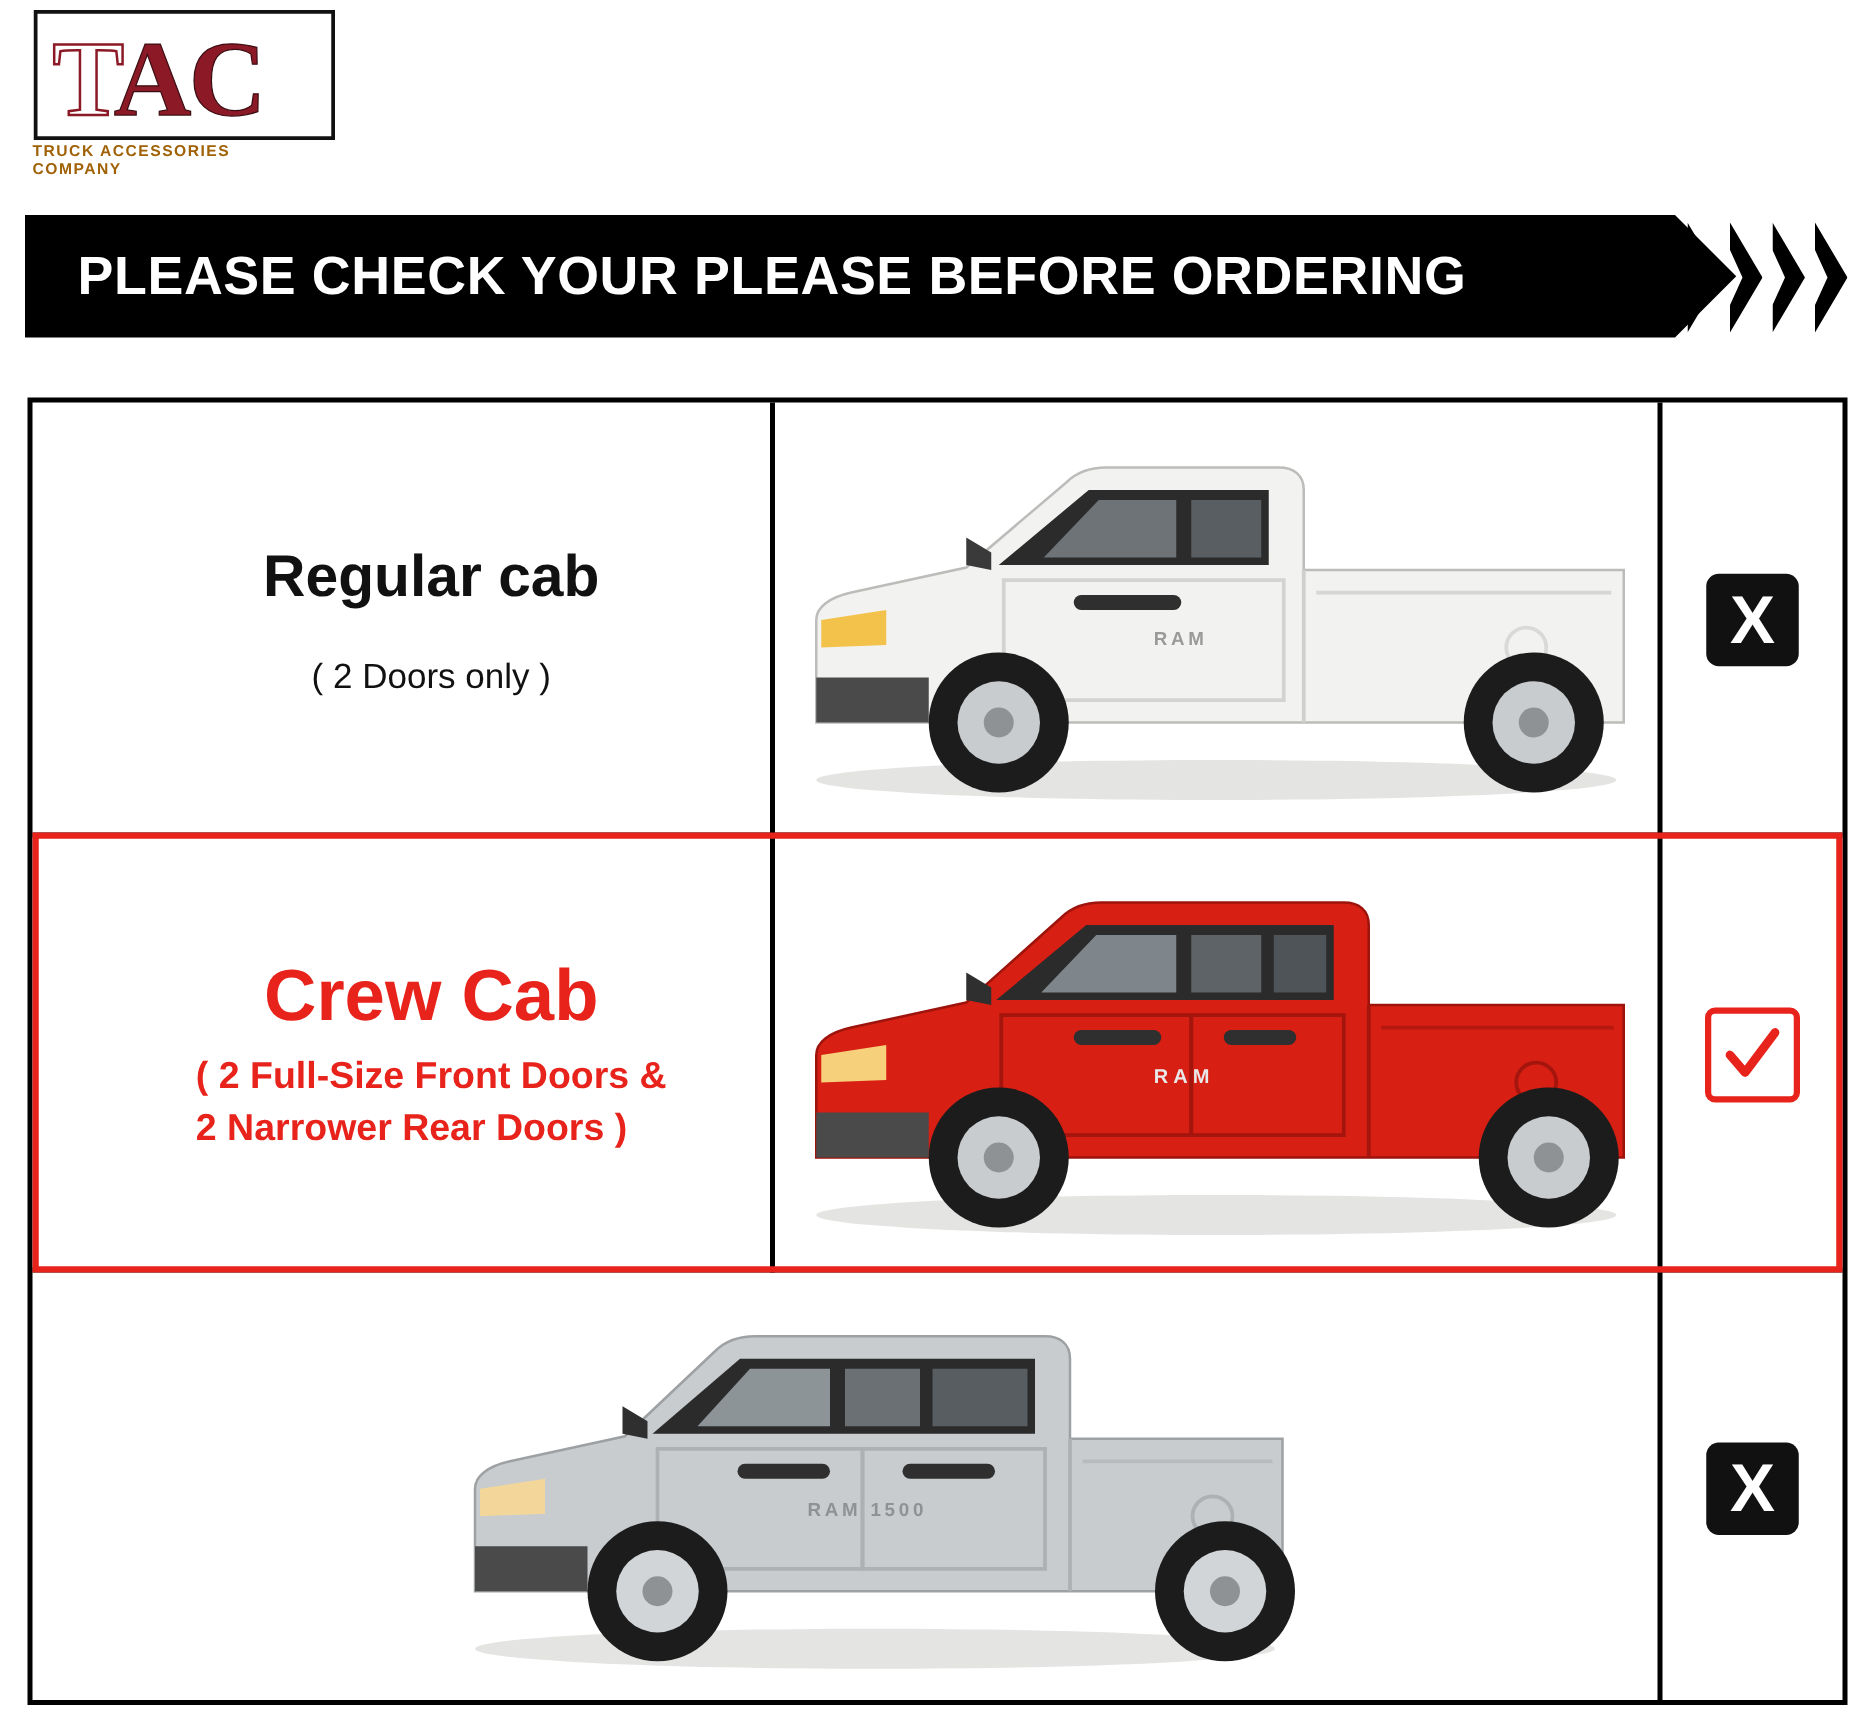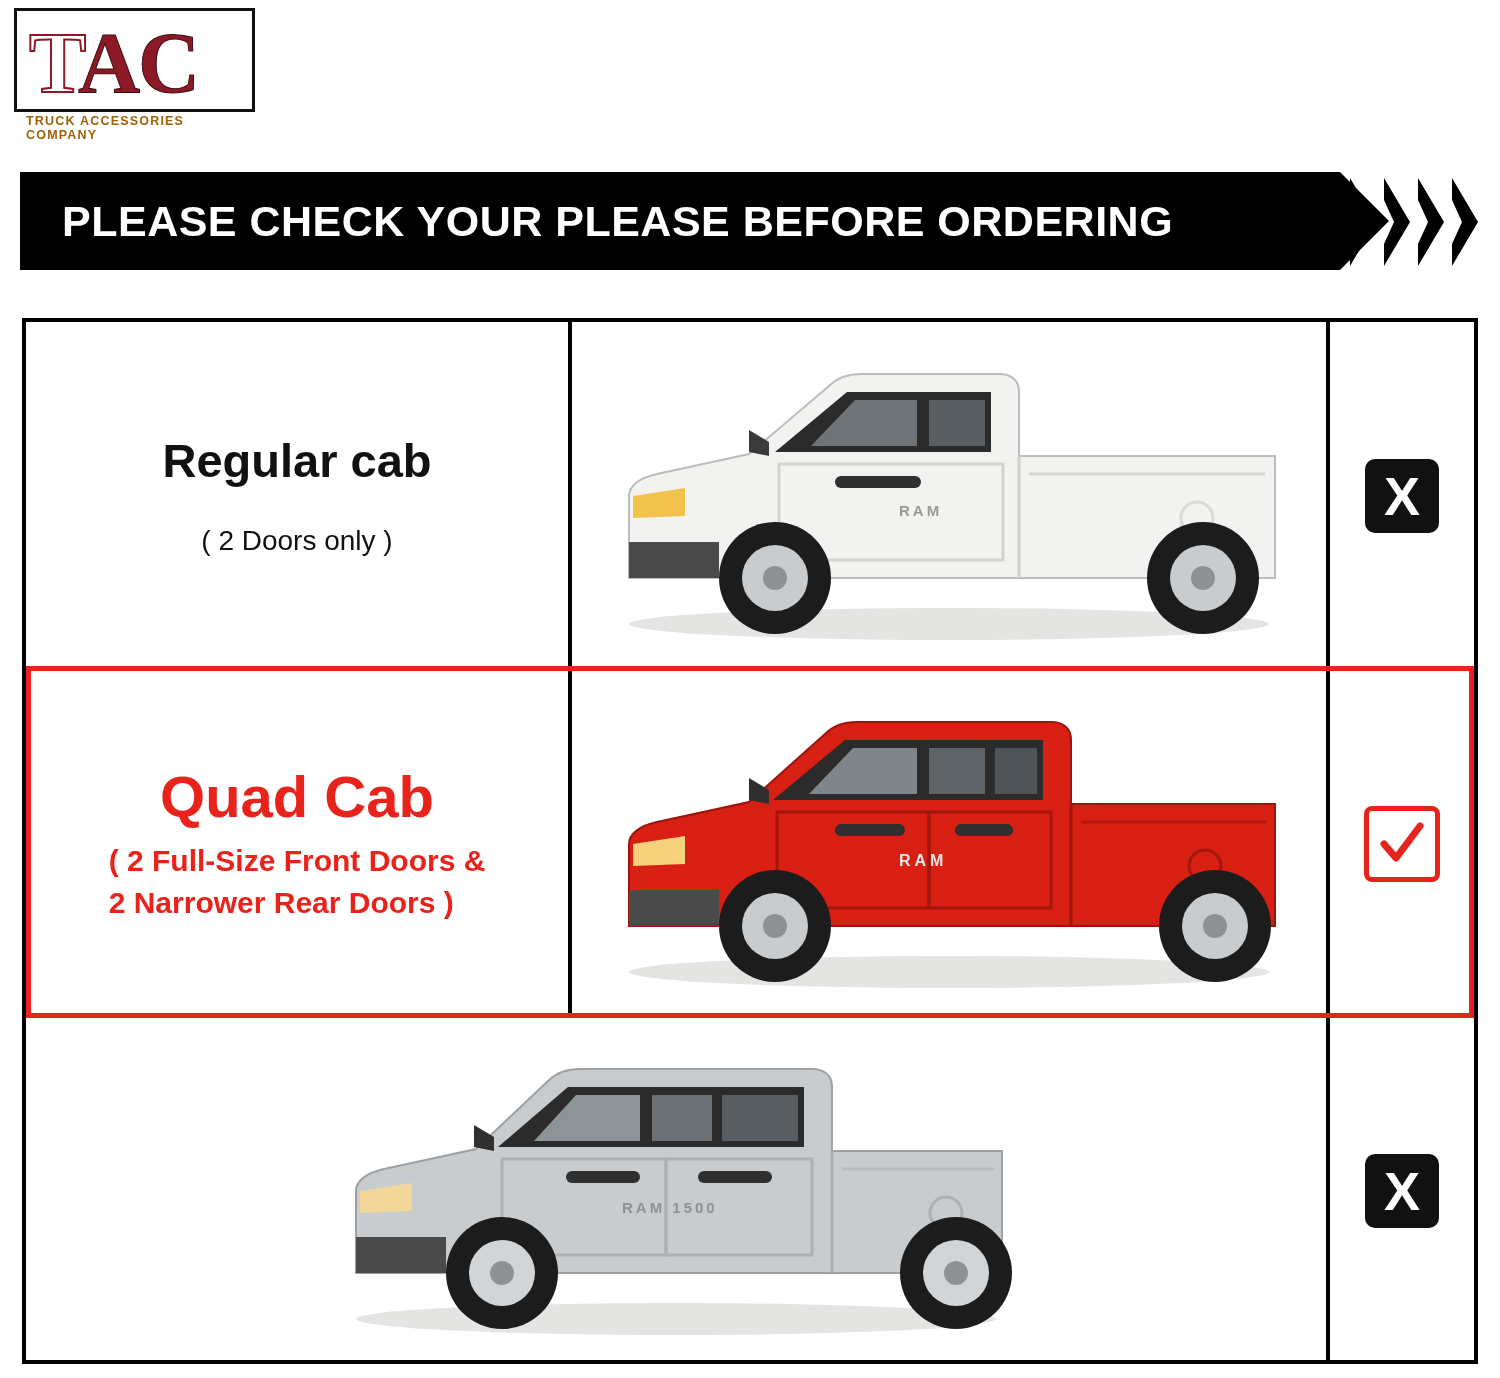--- a/index.html
+++ b/index.html
@@ -18,21 +18,21 @@
   
   .logo-block {
     position: absolute;
     left: 14px;
     top: 8px;
     width: 245px;
     height: 122px;
   }
   .logo-frame {
     position: absolute;
-    left: 0; top: 0;
+    left: 13px; top: 0;
     width: 241px;
     height: 104px;
     border: 3px solid #111;
     box-sizing: border-box;
     background: #fff;
   }
   .logo-text {
     position: absolute;
     left: 12px;
     top: 4px;
@@ -117,20 +117,21 @@
     box-sizing: border-box;
     background: #fff;
   }
   .row {
     position: absolute;
     left: 0;
     width: 100%;
     height: 348px;
     box-sizing: border-box;
     display: flex;
+    padding-left: 48px;
   }
   .row-1 { top: 0; }
   .row-2 { top: 348px; }
   .row-3 { top: 696px; height: 346px; }
 
   .row-divider {
     position: absolute;
     left: 0;
     width: 100%;
     height: 4px;
@@ -329,21 +330,21 @@
         </svg>
       </div>
     </div>
     <div class="cell-mark">
       <div class="x-badge">X</div>
     </div>
   </div>
 
   <div class="row row-2">
     <div class="cell-label">
-      <div class="hl-title">Quad Cab</div>
+      <div class="hl-title">Crew Cab</div>
       <div class="hl-sub">( 2 Full-Size Front Doors &amp;
 2 Narrower Rear Doors )</div>
     </div>
     <div class="cell-image">
       <div class="truck">
         <svg width="700" height="300" viewBox="0 0 700 300">
           <ellipse cx="350" cy="278" rx="320" ry="16" fill="#e4e4e2"></ellipse>
           <path d="M30,205 L30,150 C30,140 40,132 58,128 L150,108 L226,40 C234,32 244,28 258,28 L452,28 C464,28 472,34 472,46 L472,110 L676,110 L676,232 L30,232 Z" fill="#d81f14" stroke="#9d140c" stroke-width="2"></path>
           <path d="M472,110 L472,232" stroke="#a3150d" stroke-width="3" fill="none"></path>
           <path d="M482,128 L668,128" stroke="#b4180f" stroke-width="3" fill="none"></path>

